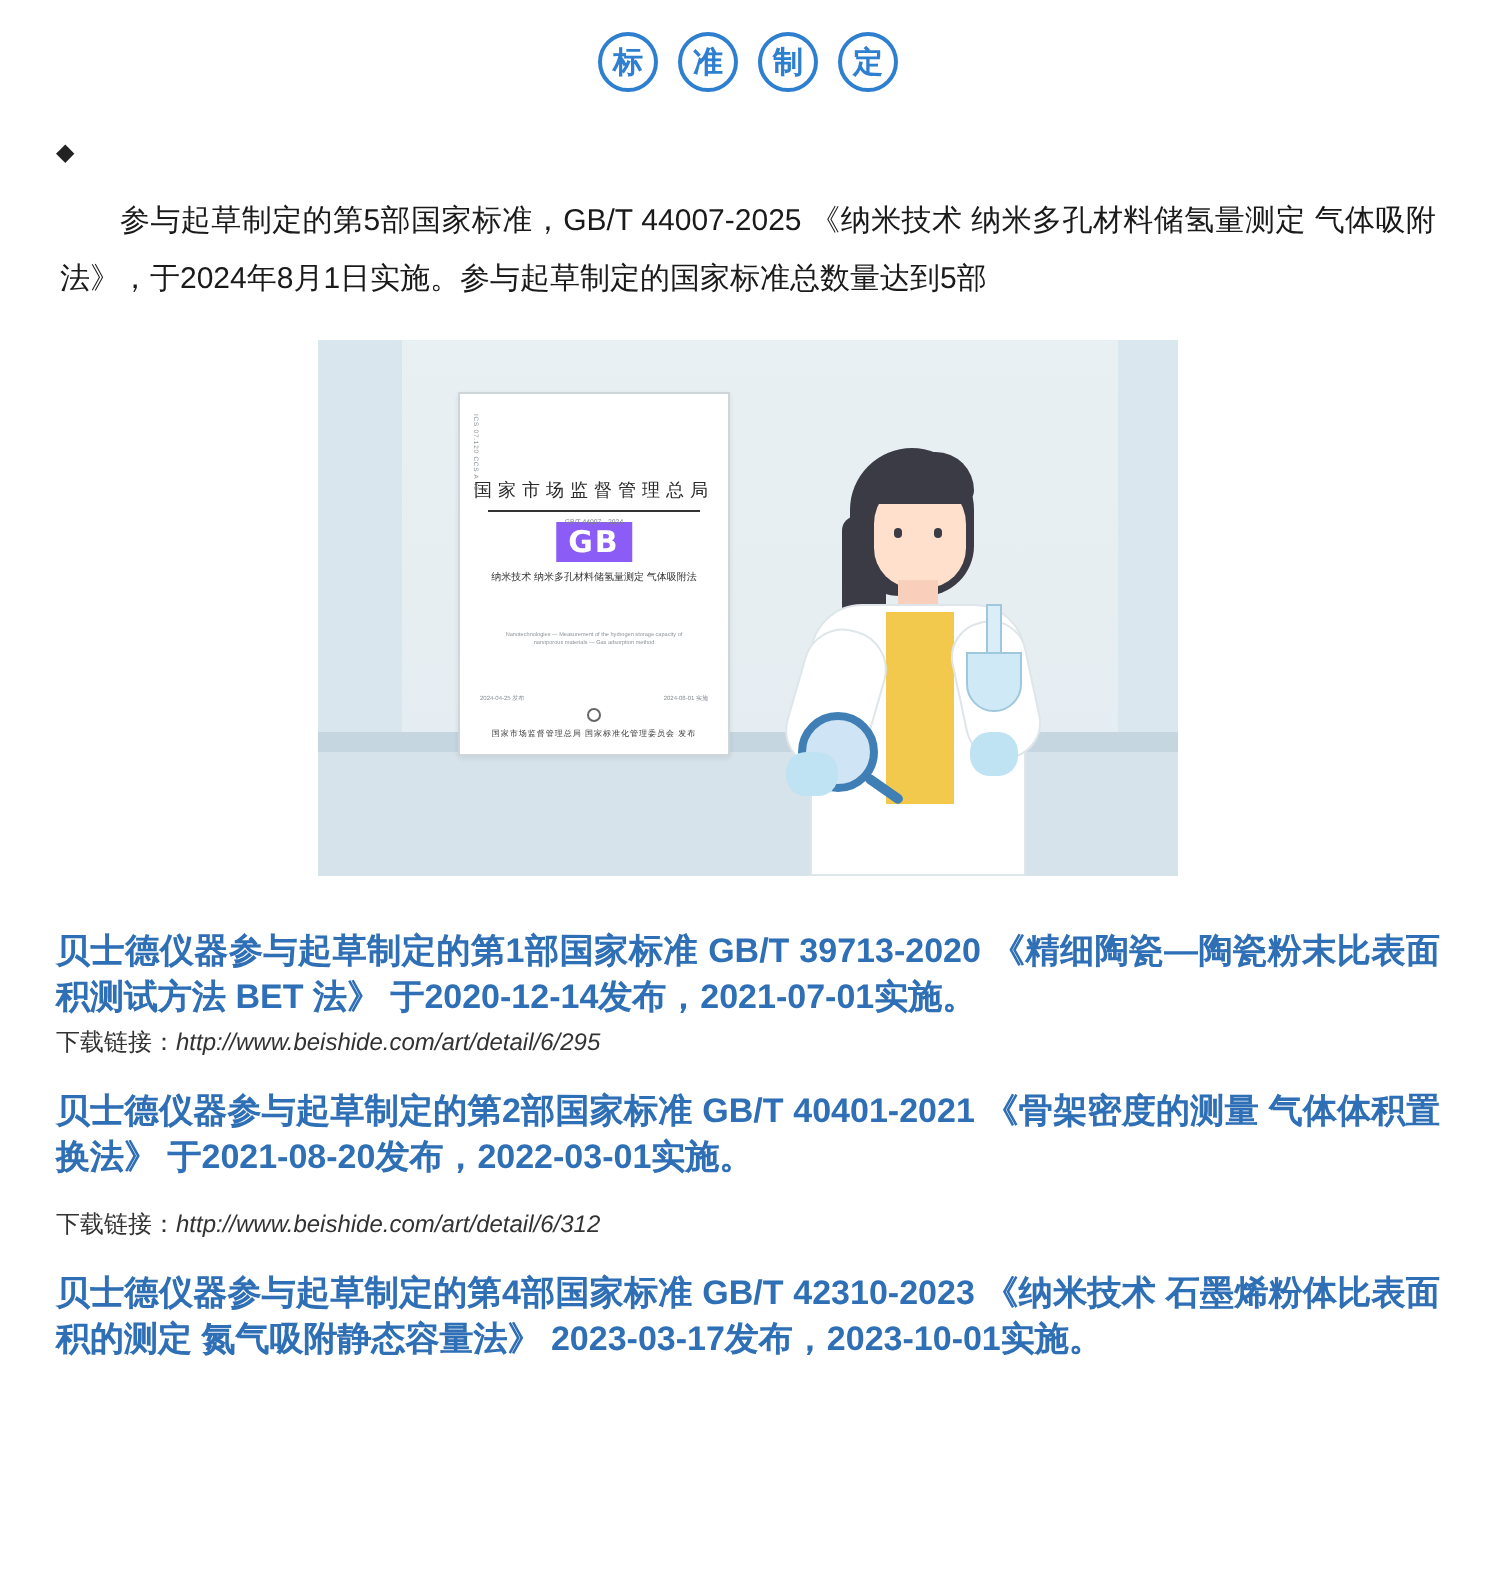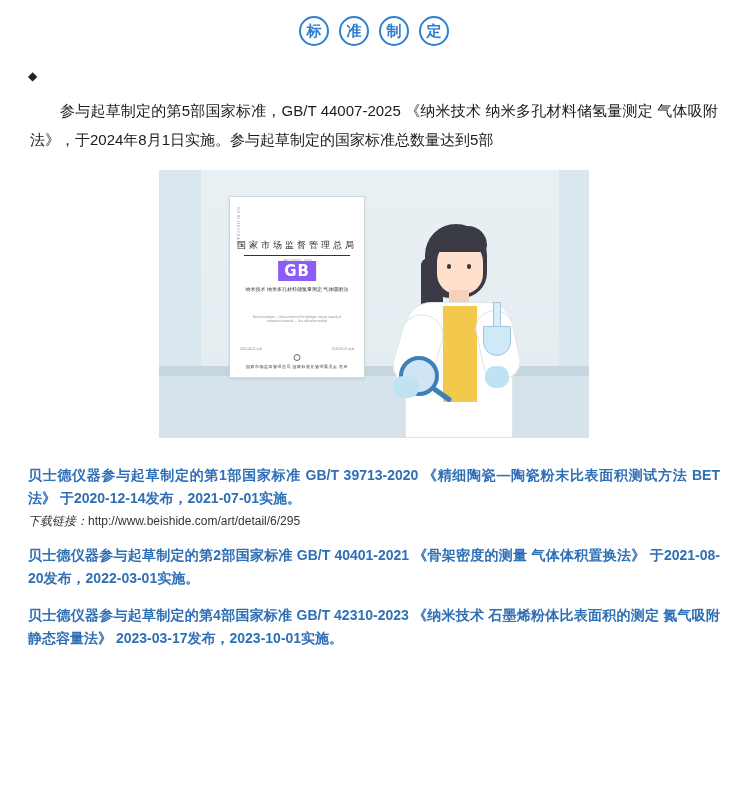--- a/index.html
+++ b/index.html
@@ -306,36 +306,36 @@
     border-radius: 3px;
     transform: rotate(35deg);
   }
 
   
   .std-list {
     margin: 26px 28px 0 28px;
   }
   .std-item { margin-bottom: 14px; }
   .std-title {
-    font-size: 14px;
+    font-size: 17px;
     line-height: 23px;
     color: #2f6fb5;
     font-weight: bold;
     text-align: justify;
   }
   .std-link-row {
     margin-top: 3px;
     font-size: 12px;
     color: #3a3a3a;
   }
   .std-link-label {
+    color: #333;
+  }
+  .std-link-url {
     font-style: italic;
-    color: #333;
-  }
-  .std-link-url {
     color: #333;
     text-decoration: none;
   }
 </style>
 </head>
 <body>
 
 <div class="badge-row">
   <div class="badge">标</div>
   <div class="badge">准</div>
@@ -418,20 +418,23 @@
   <div class="std-item">
     <div class="std-title">
       <span>贝士德仪器参与起草制定的第2部国家标准</span>
       <span>GB/T 40401-2021</span>
       <span>《骨架密度的测量 气体体积置换法》</span>
       <span>于2021-08-20发布，2022-03-01实施。</span>
     </div>
   </div>
 
   <div class="std-item">
+    <div class="std-link-row">
+      <span class="std-link-label">下载链接：</span><a class="std-link-url" href="#">http://www.beishide.com/art/detail/6/312</a>
+    </div>
   </div>
 
   <div class="std-item">
     <div class="std-title">
       <span>贝士德仪器参与起草制定的第4部国家标准</span>
       <span>GB/T 42310-2023</span>
       <span>《纳米技术 石墨烯粉体比表面积的测定 氮气吸附静态容量法》</span>
       <span>2023-03-17发布，2023-10-01实施。</span>
     </div>
   </div>

